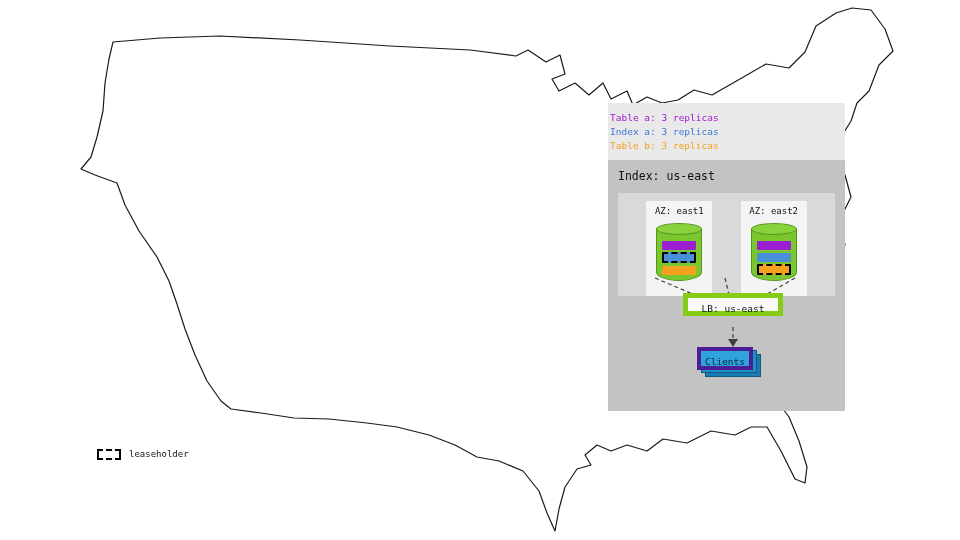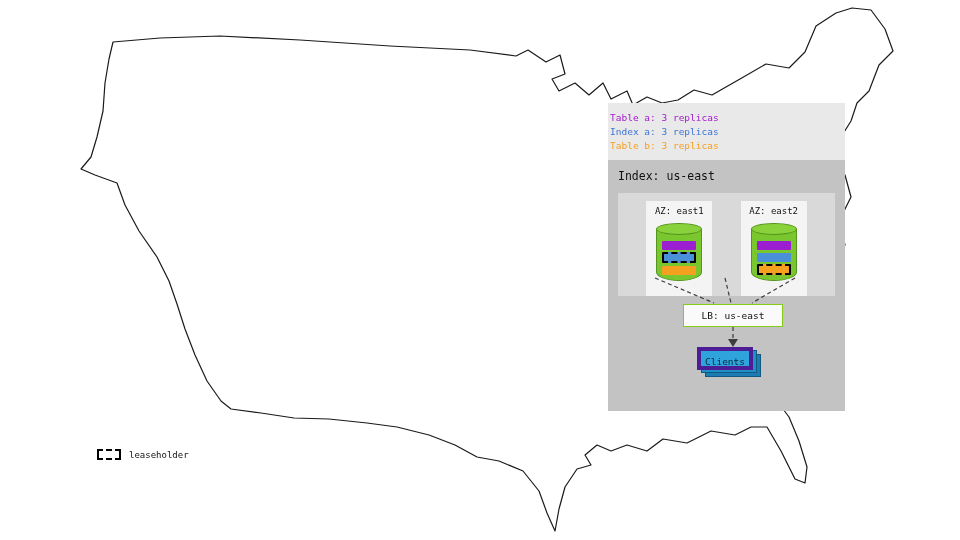--- a/index.html
+++ b/index.html
@@ -35,35 +35,35 @@
   .cyl-top { position:absolute; left:0; right:0; top:0; height:12px; background:#8ad23b;
              border:1px solid #55941e; border-radius:50%; z-index:1; }
   .bars { position:absolute; left:0; right:0; top:15px; z-index:2; }
   .bar { width:34px; height:9px; margin:3px auto 0; border-radius:1px; }
   .bar.table-a { background:#9b1fd1; }
   .bar.index-a { background:#4a90d9; }
   .bar.table-b { background:#f5a01e; }
   .bar.leaseholder { border:2px dashed #000; height:11px; margin-top:2px; }
 
   
-  .lb-box { position:absolute; left:683px; top:304px; width:100px; height:23px;
-            background:#fafafa; border:1px solid #84cc16; z-index:7;
+  .lb-box { position:absolute; left:683px; top:293px; width:100px; height:23px;
+            background:#fafafa; border:5px solid #84cc16; z-index:7;
             font-size:9.5px; color:#111; text-align:center; line-height:21px; }
 
   
   .clients-stack { position:absolute; left:697px; top:347px; width:66px; height:32px; z-index:7; }
   .clients-layer { position:absolute; width:56px; height:23px; background:#1a7cb2; border:1px solid #11597f; }
   .clients-layer.l2 { left:8px; top:7px; }
   .clients-layer.l1 { left:4px; top:3px; background:#2190c8; }
   .clients-main { position:absolute; left:0; top:0; width:56px; height:23px;
                   background:#2fa3dc; border:4px solid #4c1d95;
                   font-size:9.5px; color:#06293c; text-align:center; line-height:21px; }
 
   
-  .lh-key { position:absolute; left:97px; top:449px; display:flex; align-items:center; z-index:4; }
+  .lh-key { position:absolute; left:97px; top:449px; display:flex; z-index:4; }
   .lh-swatch { width:24px; height:11px; background:#fff; border:2px dashed #000; }
   .lh-label { font-size:9px; color:#111; margin-left:8px; }
 </style>
 </head>
 <body>
 
 <div class="stage">
 
   <svg class="map-layer" width="960" height="540" viewBox="0 0 960 540">
     <path d="M113,42 L160,38 L220,36 L300,40 L390,46 L470,50 L516,56

